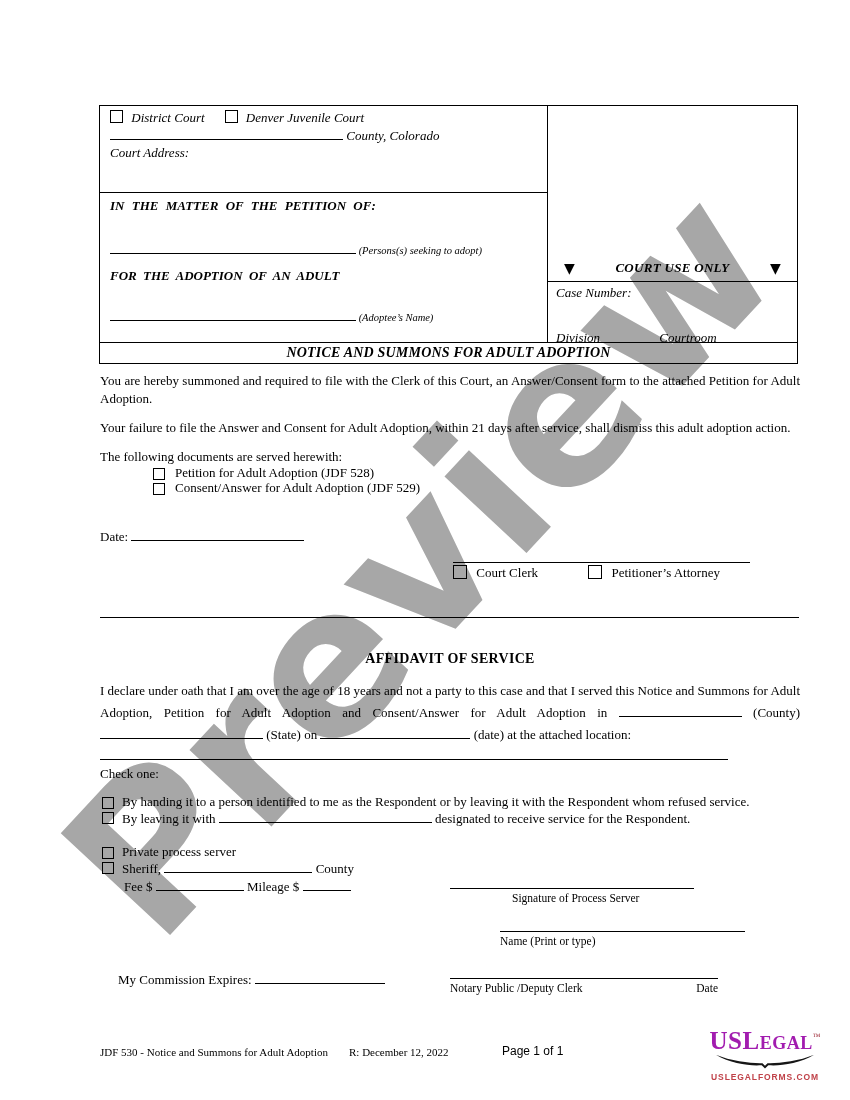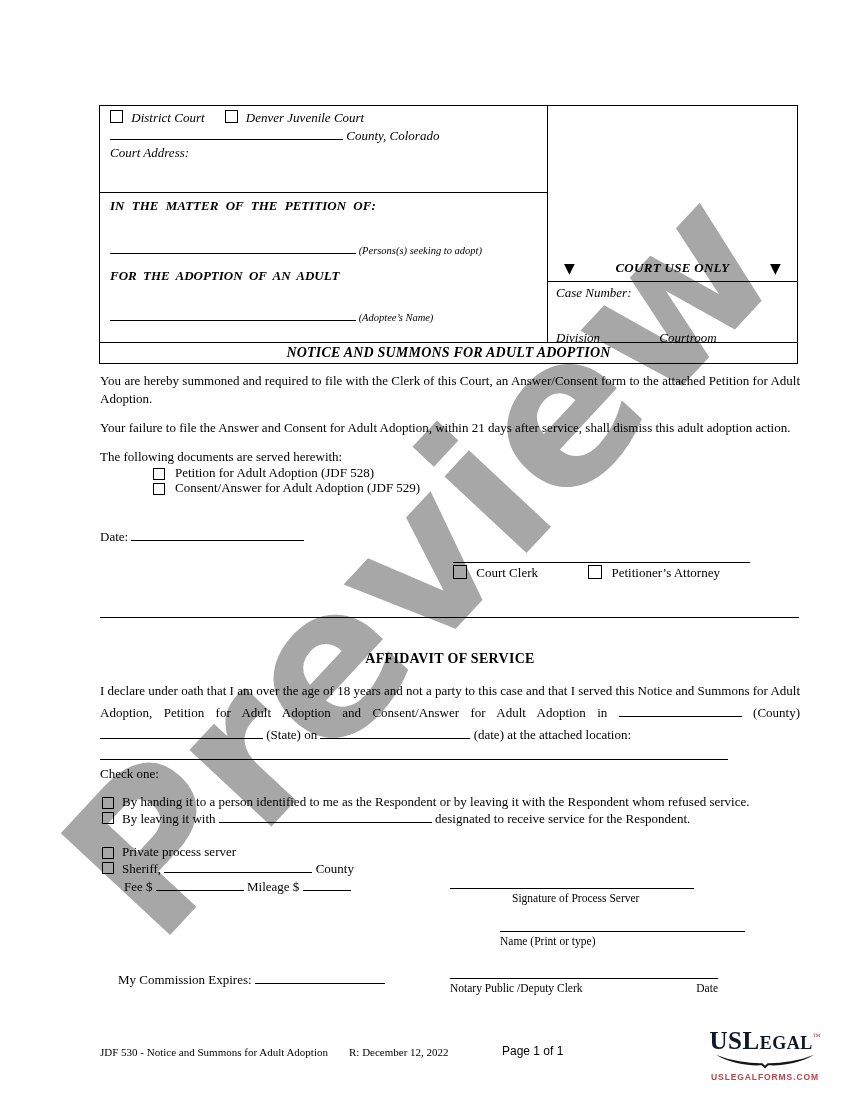--- a/index.html
+++ b/index.html
@@ -73,21 +73,21 @@
   .commission{position:absolute;top:331px;left:18px;}
   .notary-line{position:absolute;top:339px;left:350px;width:268px;border-top:1.1px solid #000;}
   .notary-labels{position:absolute;top:343px;left:350px;width:268px;display:flex;
     justify-content:space-between;font-size:11.5px;}
   
   .f-form{position:absolute;left:100px;top:1046px;font-size:11px;}
   .f-rev{position:absolute;left:349px;top:1046px;font-size:11px;}
   .f-page{position:absolute;left:502px;top:1044px;font-family:"Liberation Sans",sans-serif;font-size:12px;}
   .logo{position:absolute;left:702px;top:1028px;width:126px;text-align:center;line-height:1;}
   .logo-brand{font-family:"Liberation Serif",serif;font-variant:small-caps;font-weight:bold;
-    font-size:25px;color:#0f172a;letter-spacing:.5px;}
+    font-size:25px;color:#a21caf;letter-spacing:.5px;}
   .logo-tm{font-size:8px;color:#9c2734;vertical-align:10px;font-variant:normal;}
   .logo-eagle{margin-top:1px;}
   .logo-site{margin-top:1px;font-family:"Liberation Sans",sans-serif;font-weight:bold;
     font-size:8.5px;color:#c04249;letter-spacing:.9px;}
 </style>
 </head>
 <body>
 
 <div class="page">
 

